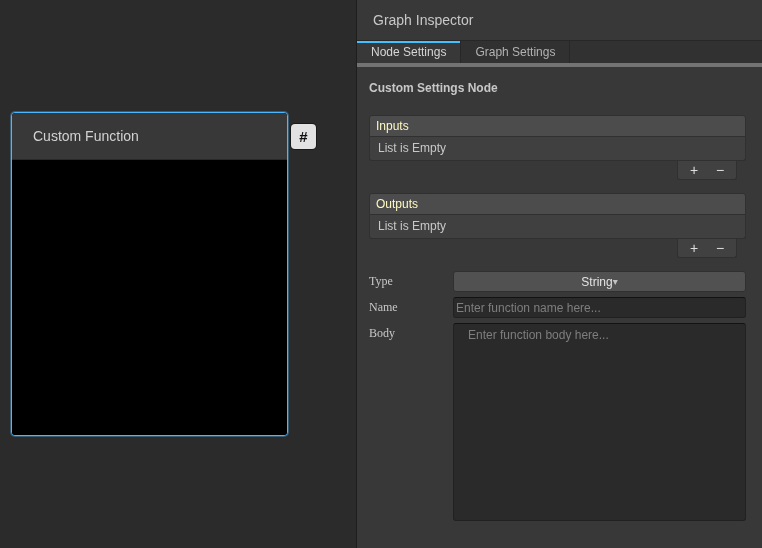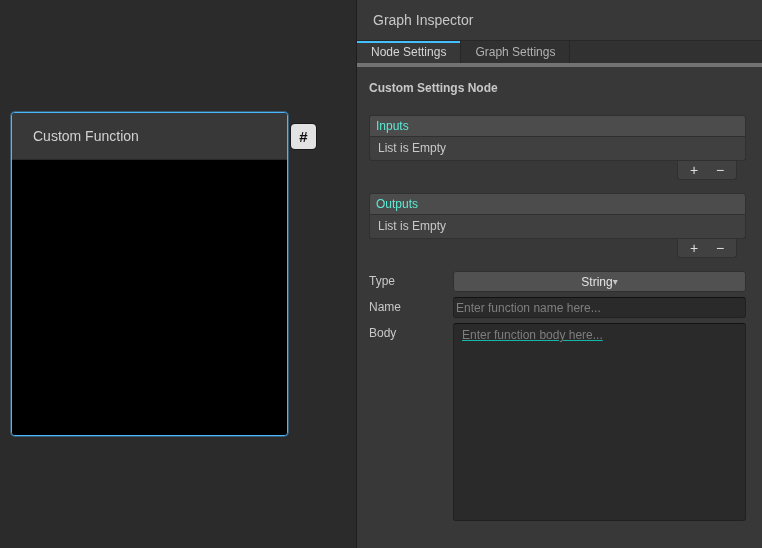--- a/index.html
+++ b/index.html
@@ -52,21 +52,21 @@
     box-shadow:inset 0 2px 0 #44C0FF;
   }
   .tab-filler{flex:1;}
   .section-title{
     margin:14px 12px 0 12px;font-size:12px;font-weight:700;color:#c8c8c8;
   }
   
   .list-block{margin:20px 16px 13px 12px;}
   .list-block + .list-block{margin-top:0;}
   .list-header{
-    height:20px;line-height:20px;background:#4c4c4c;color:#5eead4;
+    height:20px;line-height:20px;background:#4c4c4c;color:#fef9c3;
     border:1px solid #303030;border-radius:3px 3px 0 0;
     font-size:12px;padding-left:6px;cursor:pointer;
   }
   .list-row{
     height:23px;line-height:23px;background:#404040;color:#c8c8c8;
     border:1px solid #303030;border-top:none;border-radius:0 0 3px 3px;
     font-size:12px;padding-left:8px;
   }
   .list-footer{
     width:58px;height:18px;margin-left:auto;margin-right:9px;
@@ -75,41 +75,40 @@
   }
   .list-btn{
     width:26px;height:16px;background:transparent;border:none;
     color:#dedede;font-size:14px;line-height:14px;padding:0;cursor:pointer;
     font-family:"Liberation Sans", sans-serif;
   }
   
   .field-row{display:flex;align-items:flex-start;margin:0 16px 5px 12px;}
   .field-row.first{margin-top:13px;}
   .field-label{
-    width:84px;flex-shrink:0;font-size:12px;color:#c8c8c8;line-height:21px;
+    width:84px;flex-shrink:0;font-size:12px;color:#c8c8c8;line-height:21px;font-family:Liberation Serif, serif;
   }
   .dropdown{
     flex:1;height:19px;background:#515151;border:1px solid #303030;border-radius:3px;
     display:flex;align-items:center;justify-content:center;
     padding:0 6px;font-size:12px;color:#e4e4e4;cursor:pointer;
   }
   .dropdown .arrow{color:#c2c2c2;font-size:10px;}
   .text-input{
     flex:1;height:19px;box-sizing:content-box;
     background:#2a2a2a;border:1px solid #212121;border-top-color:#121212;border-radius:3px;
     color:#cfcfcf;font-size:12px;padding:0 2px;outline:none;
     font-family:"Liberation Sans", sans-serif;
   }
   .text-input::placeholder,.body-textarea::placeholder{color:#7e7e7e;opacity:1;}
   .body-textarea{
     flex:1;height:188px;resize:none;outline:none;
     background:#2a2a2a;border:1px solid #212121;border-top-color:#121212;border-radius:3px;
-    color:#14b8a6;font-size:12px;padding:4px 8px;
+    color:#14b8a6;font-size:12px;padding:4px 14px;
     font-family:"Liberation Sans", sans-serif;
-    text-decoration:underline;
   }
 </style>
 </head>
 <body>
 
 <div class="screen">
 
   <div class="canvas">
     <div class="node">
       <div class="node-title">Custom Function</div>

